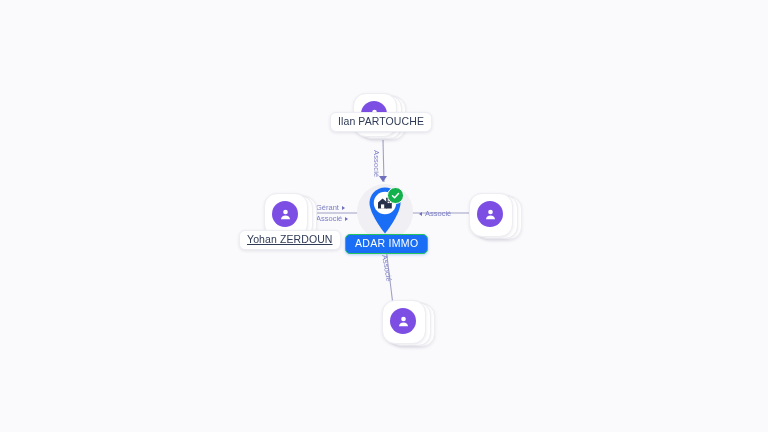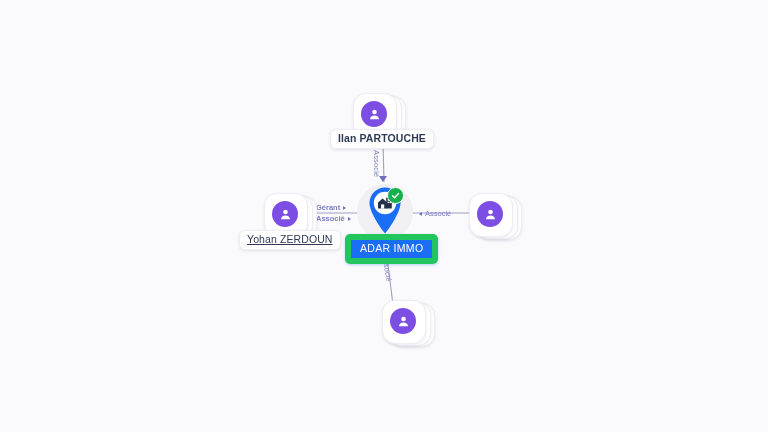--- a/index.html
+++ b/index.html
@@ -116,21 +116,21 @@
     align-items: center;
     justify-content: center;
   }
 
   .company-label {
     position: absolute;
     left: 345px;
     top: 234px;
     white-space: nowrap;
     background: #1a6ef5;
-    border: 6px solid #22c55e;
+    border: 1px solid #22c55e;
     border-radius: 5px;
     padding: 3px 9px 4px 9px;
     font-size: 10.5px;
     color: #ffffff;
     letter-spacing: .3px;
     line-height: 1;
     box-shadow: 0 1px 3px rgba(26, 110, 245, 0.30);
   }
 
   
@@ -143,21 +143,20 @@
     line-height: 1.35;
   }
   .edge-label.vertical {
     transform-origin: left top;
   }
   .edge-label-group {
     position: absolute;
     display: flex;
     flex-direction: column;
     gap: 1px;
-    font-weight: bold;
   }
   .edge-label-row {
     display: flex;
     align-items: center;
     gap: 3px;
     font-size: 7.5px;
     color: #7d7fc4;
     white-space: nowrap;
     line-height: 1.3;
   }
@@ -221,21 +220,21 @@
     <div class="stack-card c3"></div>
     <div class="stack-card c2"></div>
     <div class="stack-card c1"></div>
     <div class="avatar-circle">
       <svg width="15" height="15" viewBox="0 0 24 24" fill="#ffffff">
         <circle cx="12" cy="8" r="3.7"></circle>
         <path d="M4.8 19.5c0-3.9 3.3-6 7.2-6s7.2 2.1 7.2 6z"></path>
       </svg>
     </div>
   </div>
-  <div class="node-label" style="left:330px; top:129px;font-weight:bold;">Ilan PARTOUCHE</div>
+  <div class="node-label" style="left:330px; top:112px;">Ilan PARTOUCHE</div>
 
   <div class="person-node" style="left:264px; top:193px;">
     <div class="stack-card c3"></div>
     <div class="stack-card c2"></div>
     <div class="stack-card c1"></div>
     <div class="avatar-circle">
       <svg width="15" height="15" viewBox="0 0 24 24" fill="#ffffff">
         <circle cx="12" cy="8" r="3.7"></circle>
         <path d="M4.8 19.5c0-3.9 3.3-6 7.2-6s7.2 2.1 7.2 6z"></path>
       </svg>

